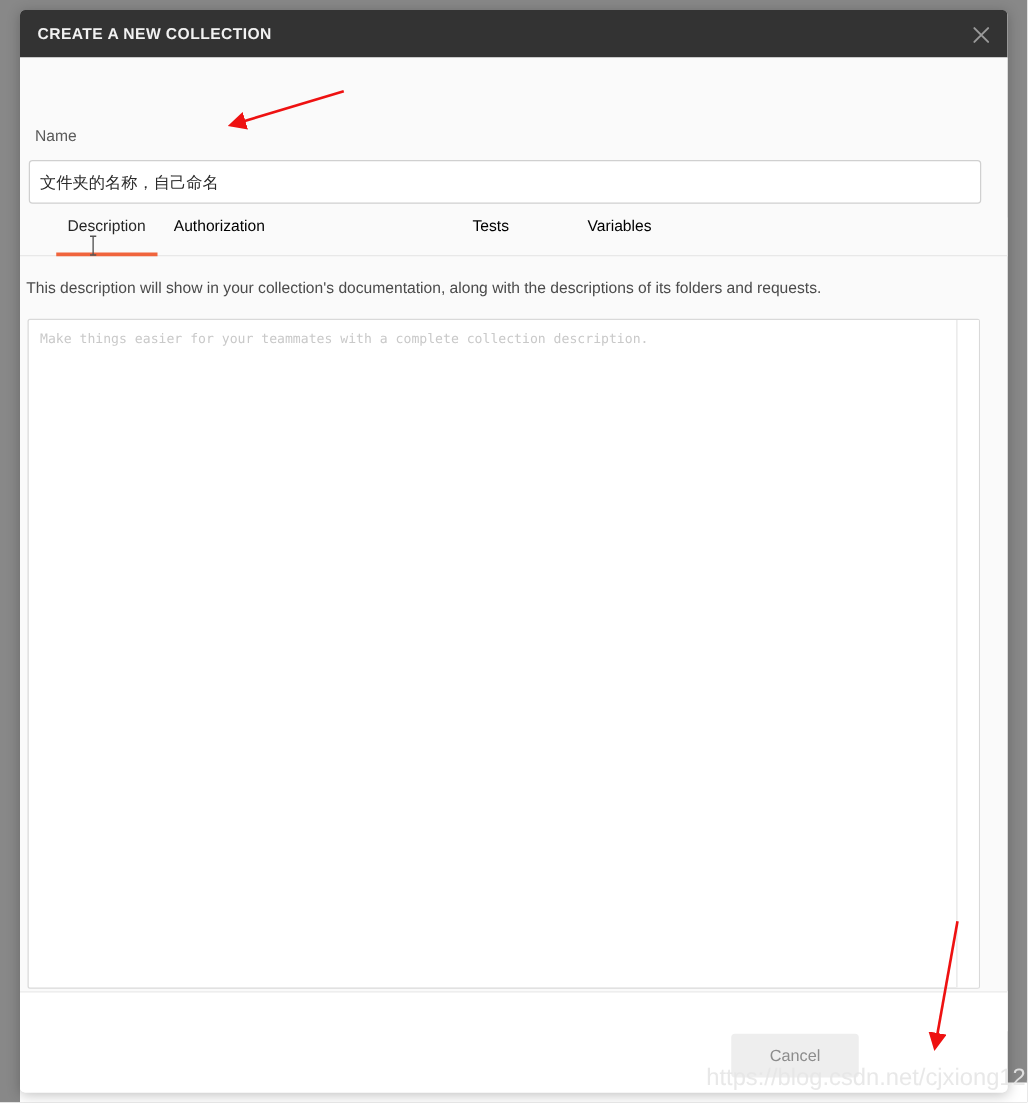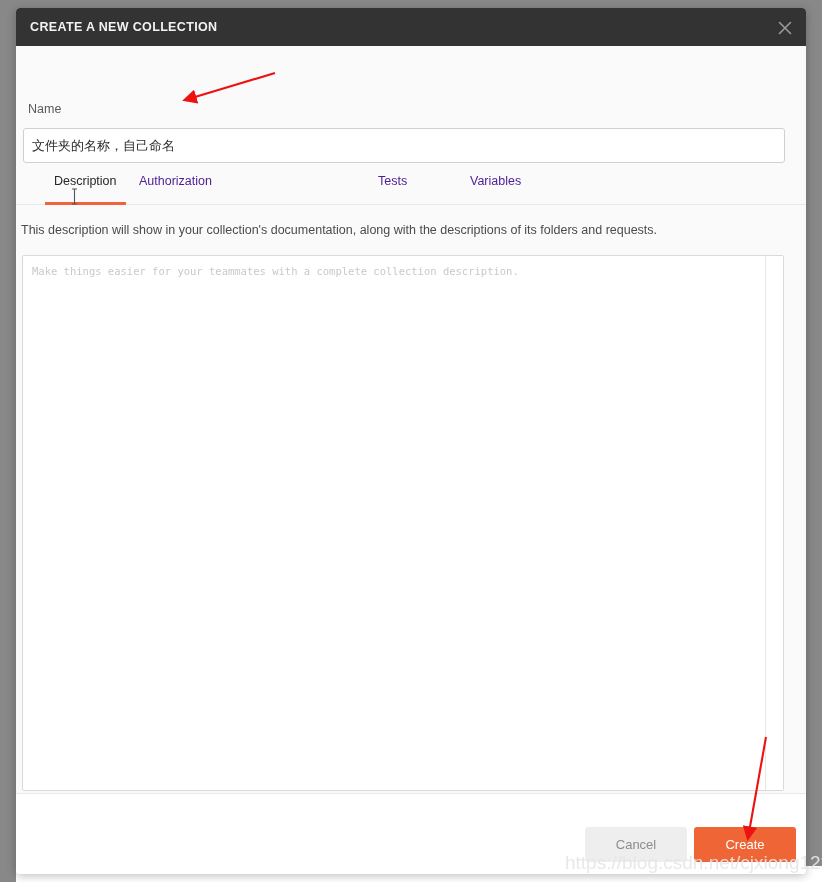--- a/index.html
+++ b/index.html
@@ -105,21 +105,21 @@
     width: 790px;
     height: 30px;
     border-bottom: 1px solid #e8e8e8;
     background: #fafafa;
   }
   .tab {
     position: absolute;
     top: 0;
     height: 30px;
     font-size: 12.5px;
-    color: #4c1d95;
+    color: #000000;
     cursor: pointer;
     white-space: nowrap;
   }
   .tab.active {
     color: #262626;
     margin-left: 16px;
   }
   .tab .tab-underline {
     position: absolute;
     left: -9px;
@@ -316,21 +316,20 @@
     </div>
 
     <div class="markdown-note">
       <span>Descriptions support </span><span class="md-link">Markdown</span>
     </div>
 
   </div>
 
   <div class="modal-footer">
     <button class="btn btn-cancel">Cancel</button>
-    <button class="btn btn-create">Create</button>
   </div>
 
 </div>
 
 <div class="ibeam">
   <svg width="7" height="17" viewBox="0 0 7 17" aria-hidden="true">
     <path d="M1 1 H6 M3.5 1 V16 M1 16 H6" stroke="#555555" stroke-width="1.1" fill="none"></path>
   </svg>
 </div>
 

